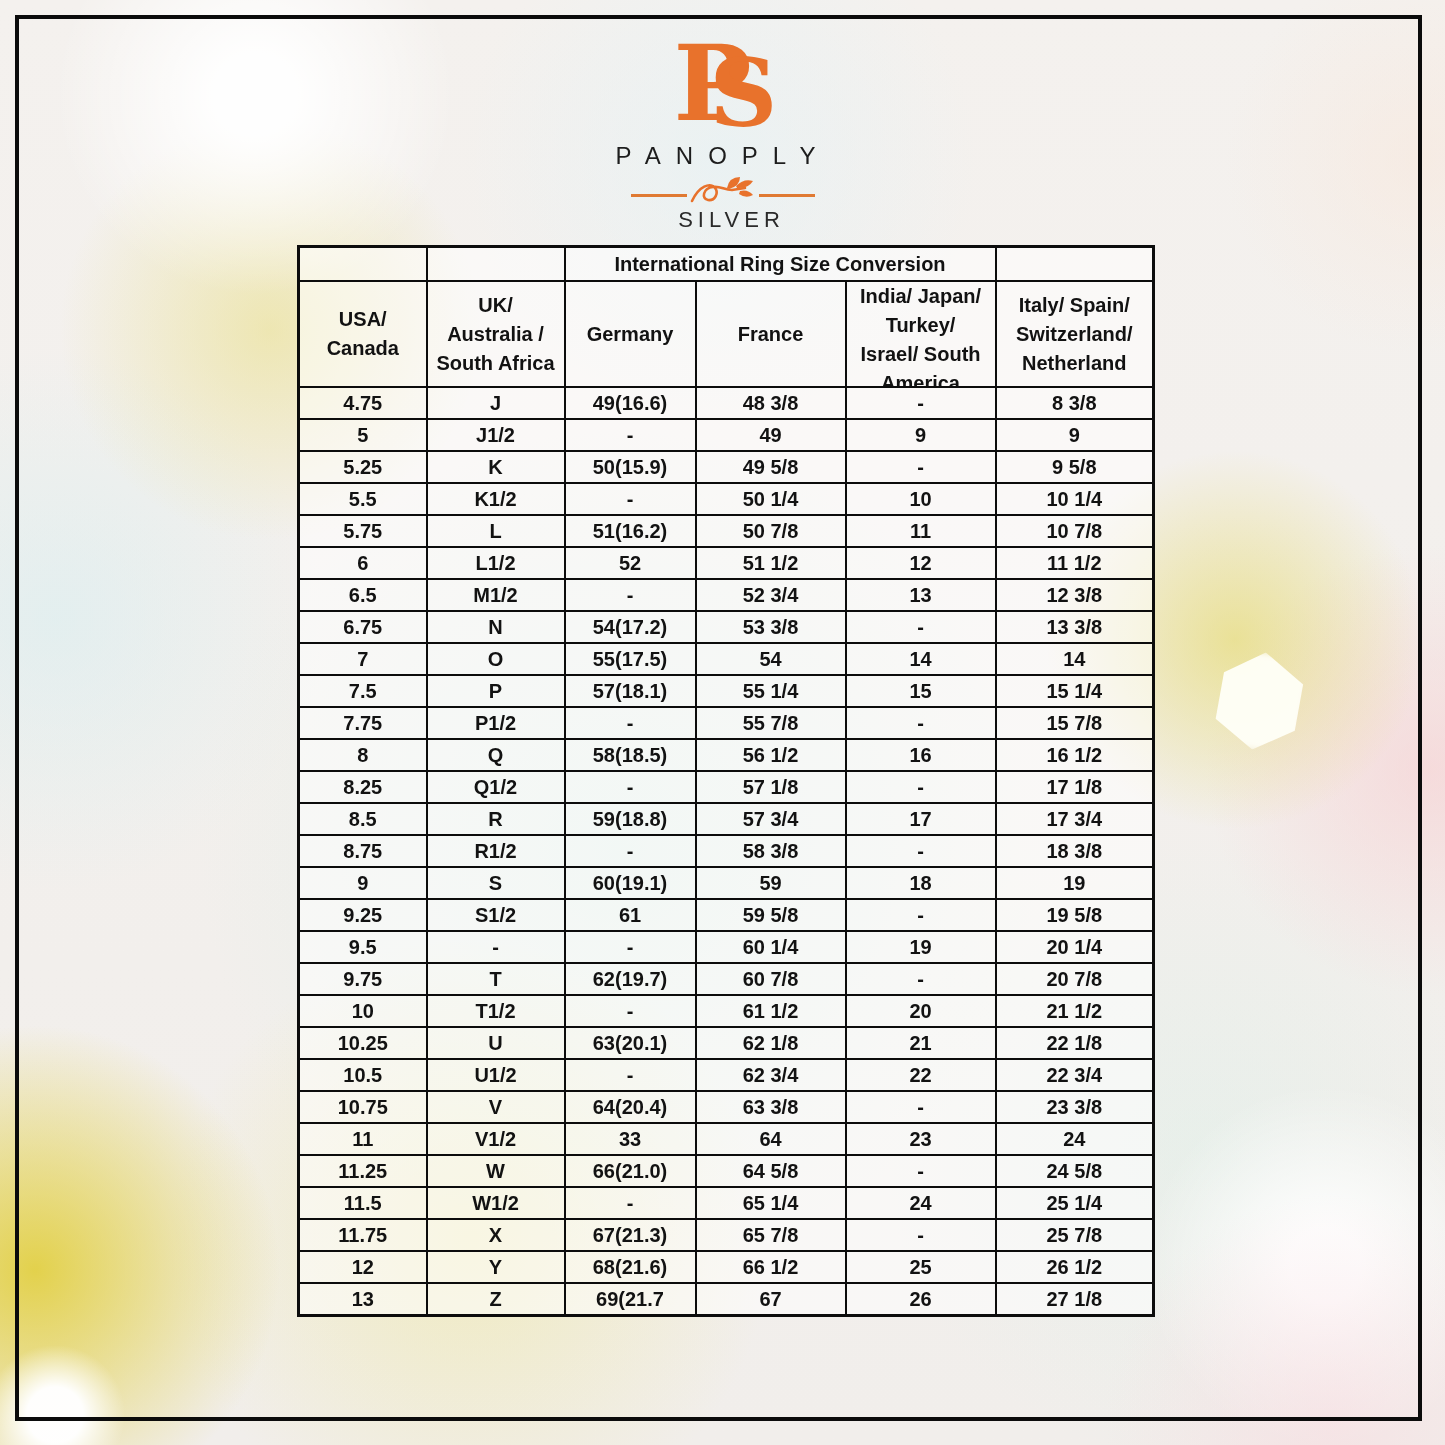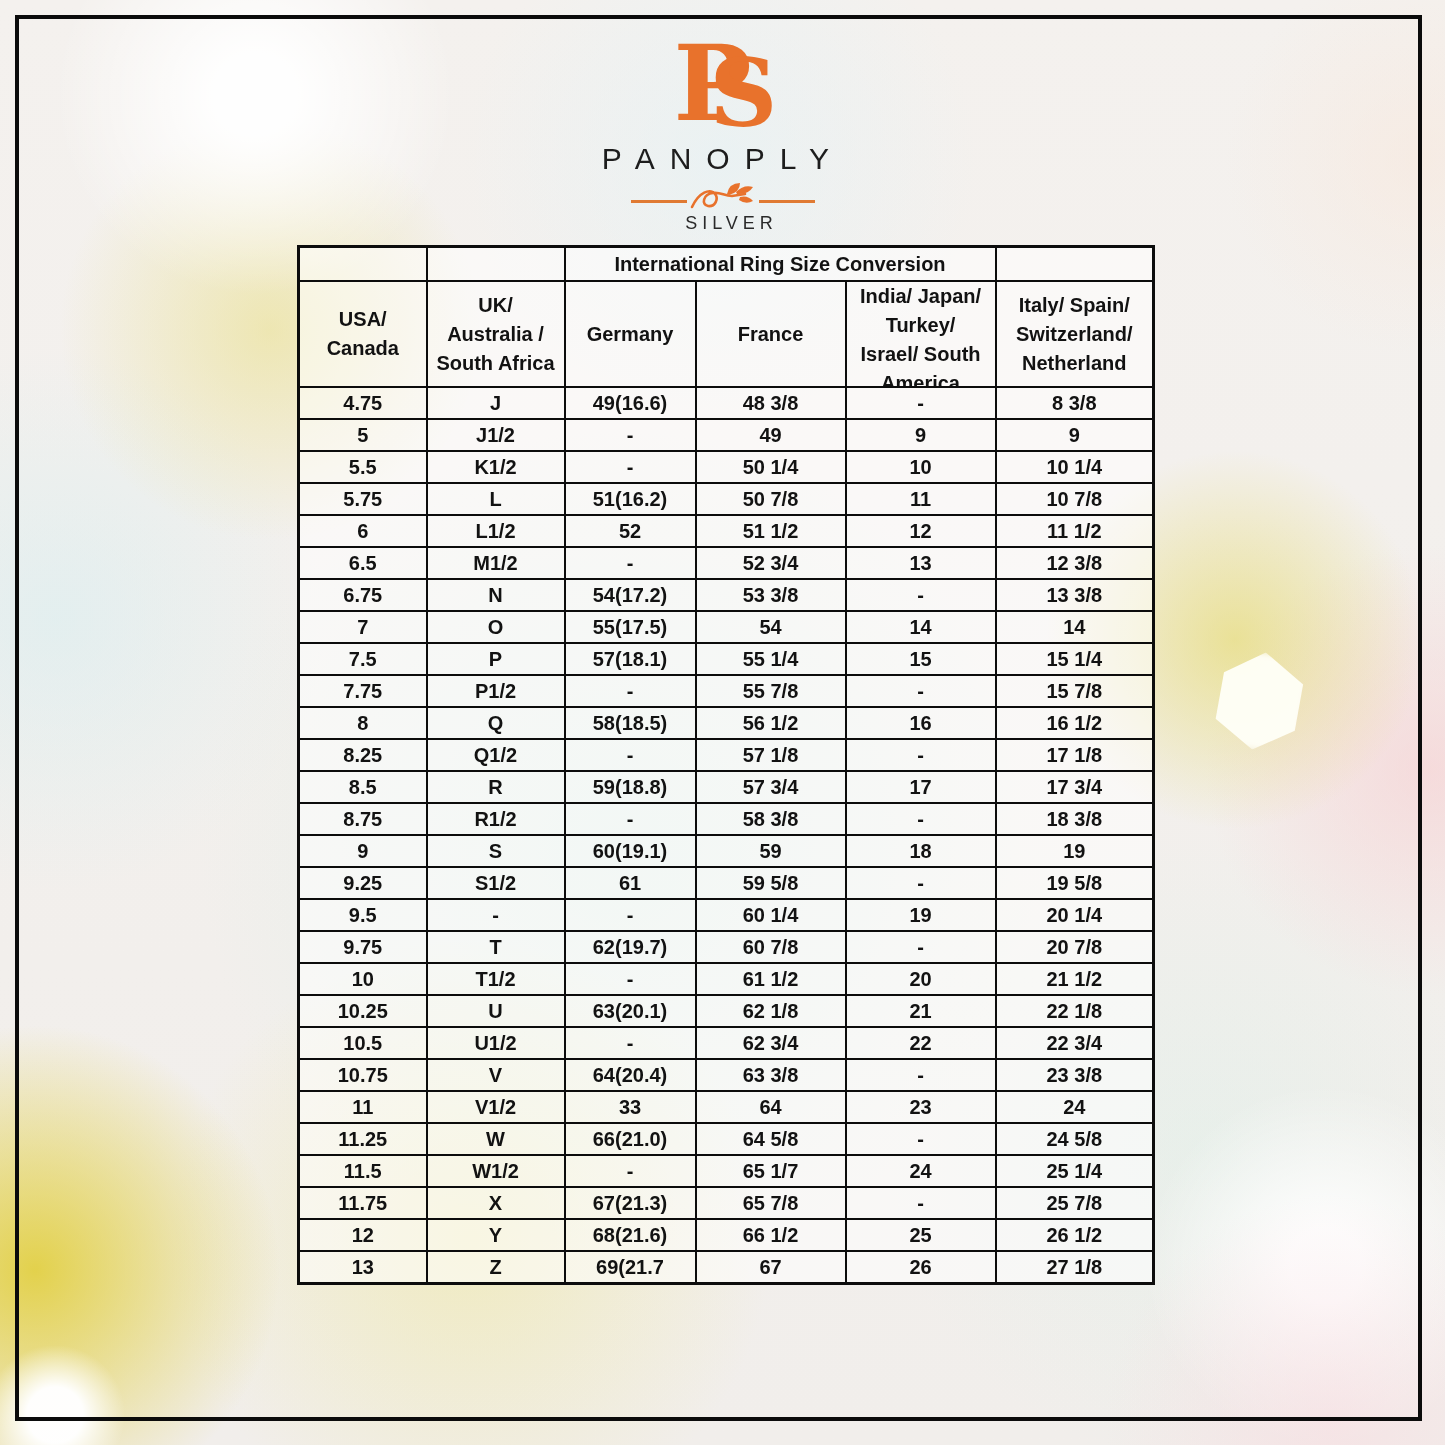--- a/index.html
+++ b/index.html
@@ -33,25 +33,25 @@
     border:4px solid #0b0b0b; box-sizing:border-box;
   }
 
   
   .logo { position:absolute; left:0; top:48px; width:100%; text-align:center; }
   .monogram { position:relative; width:130px; height:88px; margin:0 auto; }
   .mono-letter { position:absolute; font-family:"DejaVu Serif", serif; font-weight:bold;
                  color:#e8722c; line-height:1; }
   .mono-p { left:16px; top:-16px; font-size:104px; }
   .mono-s { left:52px; top:-2px;  font-size:94px; }
-  .brand-name { margin-top:6px; font-size:30px; font-weight:400; color:#1d1d1d;
+  .brand-name { margin-top:6px; font-size:24px; font-weight:400; color:#1d1d1d;
                 letter-spacing:15px; padding-left:1px; }
   .logo-divider { margin-top:4px; display:flex; align-items:flex-end; justify-content:center; gap:3px; height:32px; }
   .logo-divider .dline { width:56px; border-top:3px solid #e07a33; margin-bottom:9px; }
-  .brand-subtitle { margin-top:1px; font-size:18px; font-weight:400; color:#2a2a2a;
+  .brand-subtitle { margin-top:1px; font-size:22px; font-weight:400; color:#2a2a2a;
                     letter-spacing:5px; padding-left:18px; }
 
   
   table.ringsize {
     position:absolute; left:297px; top:245px; width:855px;
     border-collapse:collapse; table-layout:fixed;
     background:rgba(255,255,255,0.55);
     border:3px solid #0c0c0c;
     color:#121212; font-weight:bold;
   }
@@ -148,20 +148,28 @@
     </tr>
         <tr>
       <td>5</td>
       <td>J1/2</td>
       <td>-</td>
       <td>49</td>
       <td>9</td>
       <td>9</td>
     </tr>
         <tr>
+      <td>5.25</td>
+      <td>K</td>
+      <td>50(15.9)</td>
+      <td>49 5/8</td>
+      <td>-</td>
+      <td>9 5/8</td>
+    </tr>
+        <tr>
       <td>5.5</td>
       <td>K1/2</td>
       <td>-</td>
       <td>50 1/4</td>
       <td>10</td>
       <td>10 1/4</td>
     </tr>
         <tr>
       <td>5.75</td>
       <td>L</td>
@@ -327,21 +335,21 @@
       <td>W</td>
       <td>66(21.0)</td>
       <td>64 5/8</td>
       <td>-</td>
       <td>24 5/8</td>
     </tr>
         <tr>
       <td>11.5</td>
       <td>W1/2</td>
       <td>-</td>
-      <td>65 1/7</td>
+      <td>65 1/4</td>
       <td>24</td>
       <td>25 1/4</td>
     </tr>
         <tr>
       <td>11.75</td>
       <td>X</td>
       <td>67(21.3)</td>
       <td>65 7/8</td>
       <td>-</td>
       <td>25 7/8</td>

